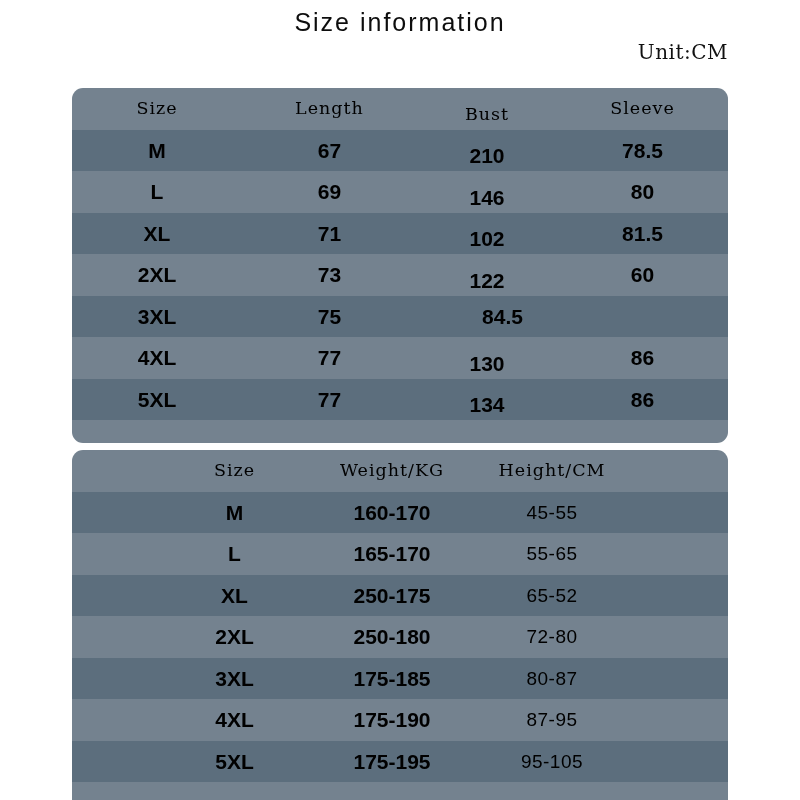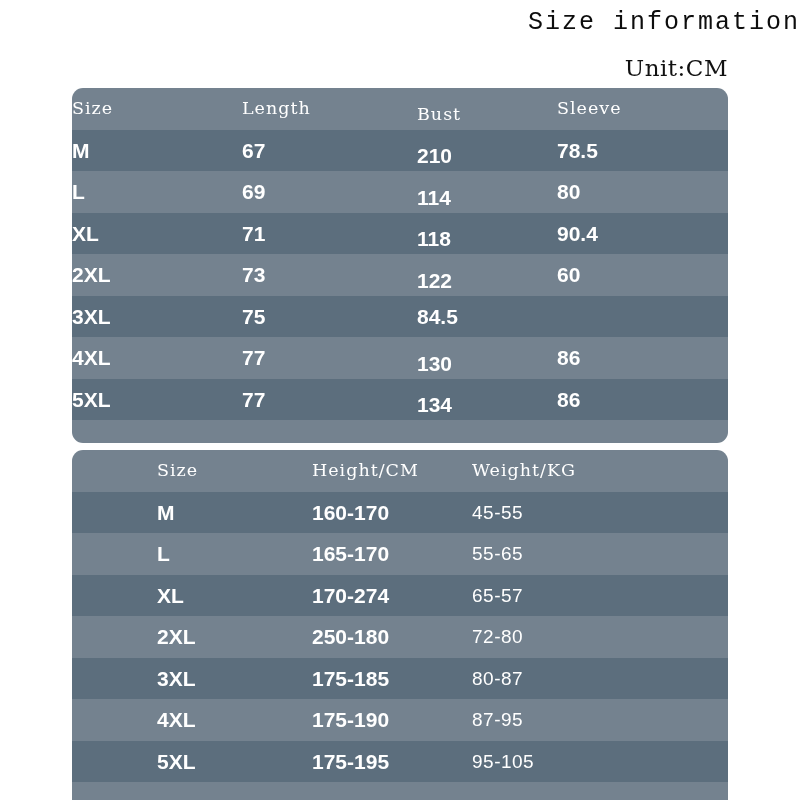--- a/index.html
+++ b/index.html
@@ -13,34 +13,34 @@
     overflow: hidden;
     font-family: "Liberation Sans", sans-serif;
     position: relative;
   }
 
   .page-title {
     position: absolute;
     top: 8px;
     left: 0;
     width: 800px;
-    text-align: right;
-    font-family: Liberation Mono, monospace;
+    text-align: center;
+    font-family: Liberation Sans, sans-serif;
     font-size: 25px;
     letter-spacing: 2px;
     color: #0d0d0d;
     white-space: pre;
   }
 
   .unit-label {
     position: absolute;
-    top: 55px;
+    top: 40px;
     right: 72px;
     font-family: "DejaVu Serif", serif;
-    font-size: 23px;
+    font-size: 20px;
     letter-spacing: 0.5px;
     color: #111111;
     white-space: pre;
   }
 
   .size-table {
     position: absolute;
     left: 72px;
     width: 656px;
     border-radius: 11px;
@@ -55,21 +55,22 @@
     align-items: center;
     height: 41.5px;
     box-sizing: border-box;
   }
   .trow.light  { background: #74828f; }
   .trow.dark   { background: #5c6e7d; }
   .trow.filler { height: 23px; }
   #table-two .trow.filler { height: 30px; }
 
   .cell {
-    color: #ffffff;
+    text-align: center;
+    color: #000000;
     white-space: pre;
     line-height: 1;
   }
 
   
   .trow.header .cell {
     font-family: "DejaVu Serif", serif;
     font-size: 17.5px;
     font-weight: 400;
     letter-spacing: 1px;
@@ -116,28 +117,28 @@
 
   <div class="trow dark data">
     <div class="cell c0">M</div>
     <div class="cell c1">67</div>
     <div class="cell c2">210</div>
     <div class="cell c3">78.5</div>
   </div>
   <div class="trow light data">
     <div class="cell c0">L</div>
     <div class="cell c1">69</div>
-    <div class="cell c2">114</div>
+    <div class="cell c2">146</div>
     <div class="cell c3">80</div>
   </div>
   <div class="trow dark data">
     <div class="cell c0">XL</div>
     <div class="cell c1">71</div>
-    <div class="cell c2">118</div>
-    <div class="cell c3">90.4</div>
+    <div class="cell c2">102</div>
+    <div class="cell c3">81.5</div>
   </div>
   <div class="trow light data">
     <div class="cell c0">2XL</div>
     <div class="cell c1">73</div>
     <div class="cell c2">122</div>
     <div class="cell c3">60</div>
   </div>
   <div class="trow dark data">
     <div class="cell c0">3XL</div>
     <div class="cell c1">75</div>
@@ -155,38 +156,38 @@
     <div class="cell c2">134</div>
     <div class="cell c3">86</div>
   </div>
 
   <div class="trow light filler"></div>
 </div>
 
 <div class="size-table" id="table-two">
   <div class="trow light header">
     <div class="cell c0">Size</div>
+    <div class="cell c2">Weight/KG</div>
     <div class="cell c1">Height/CM</div>
-    <div class="cell c2">Weight/KG</div>
   </div>
 
   <div class="trow dark data">
     <div class="cell c0">M</div>
     <div class="cell c1">160-170</div>
     <div class="cell c2 serif-val">45-55</div>
   </div>
   <div class="trow light data">
     <div class="cell c0">L</div>
     <div class="cell c1">165-170</div>
     <div class="cell c2 serif-val">55-65</div>
   </div>
   <div class="trow dark data">
     <div class="cell c0">XL</div>
-    <div class="cell c1">170-274</div>
-    <div class="cell c2 serif-val">65-57</div>
+    <div class="cell c1">250-175</div>
+    <div class="cell c2 serif-val">65-52</div>
   </div>
   <div class="trow light data">
     <div class="cell c0">2XL</div>
     <div class="cell c1">250-180</div>
     <div class="cell c2 serif-val">72-80</div>
   </div>
   <div class="trow dark data">
     <div class="cell c0">3XL</div>
     <div class="cell c1">175-185</div>
     <div class="cell c2 serif-val">80-87</div>

